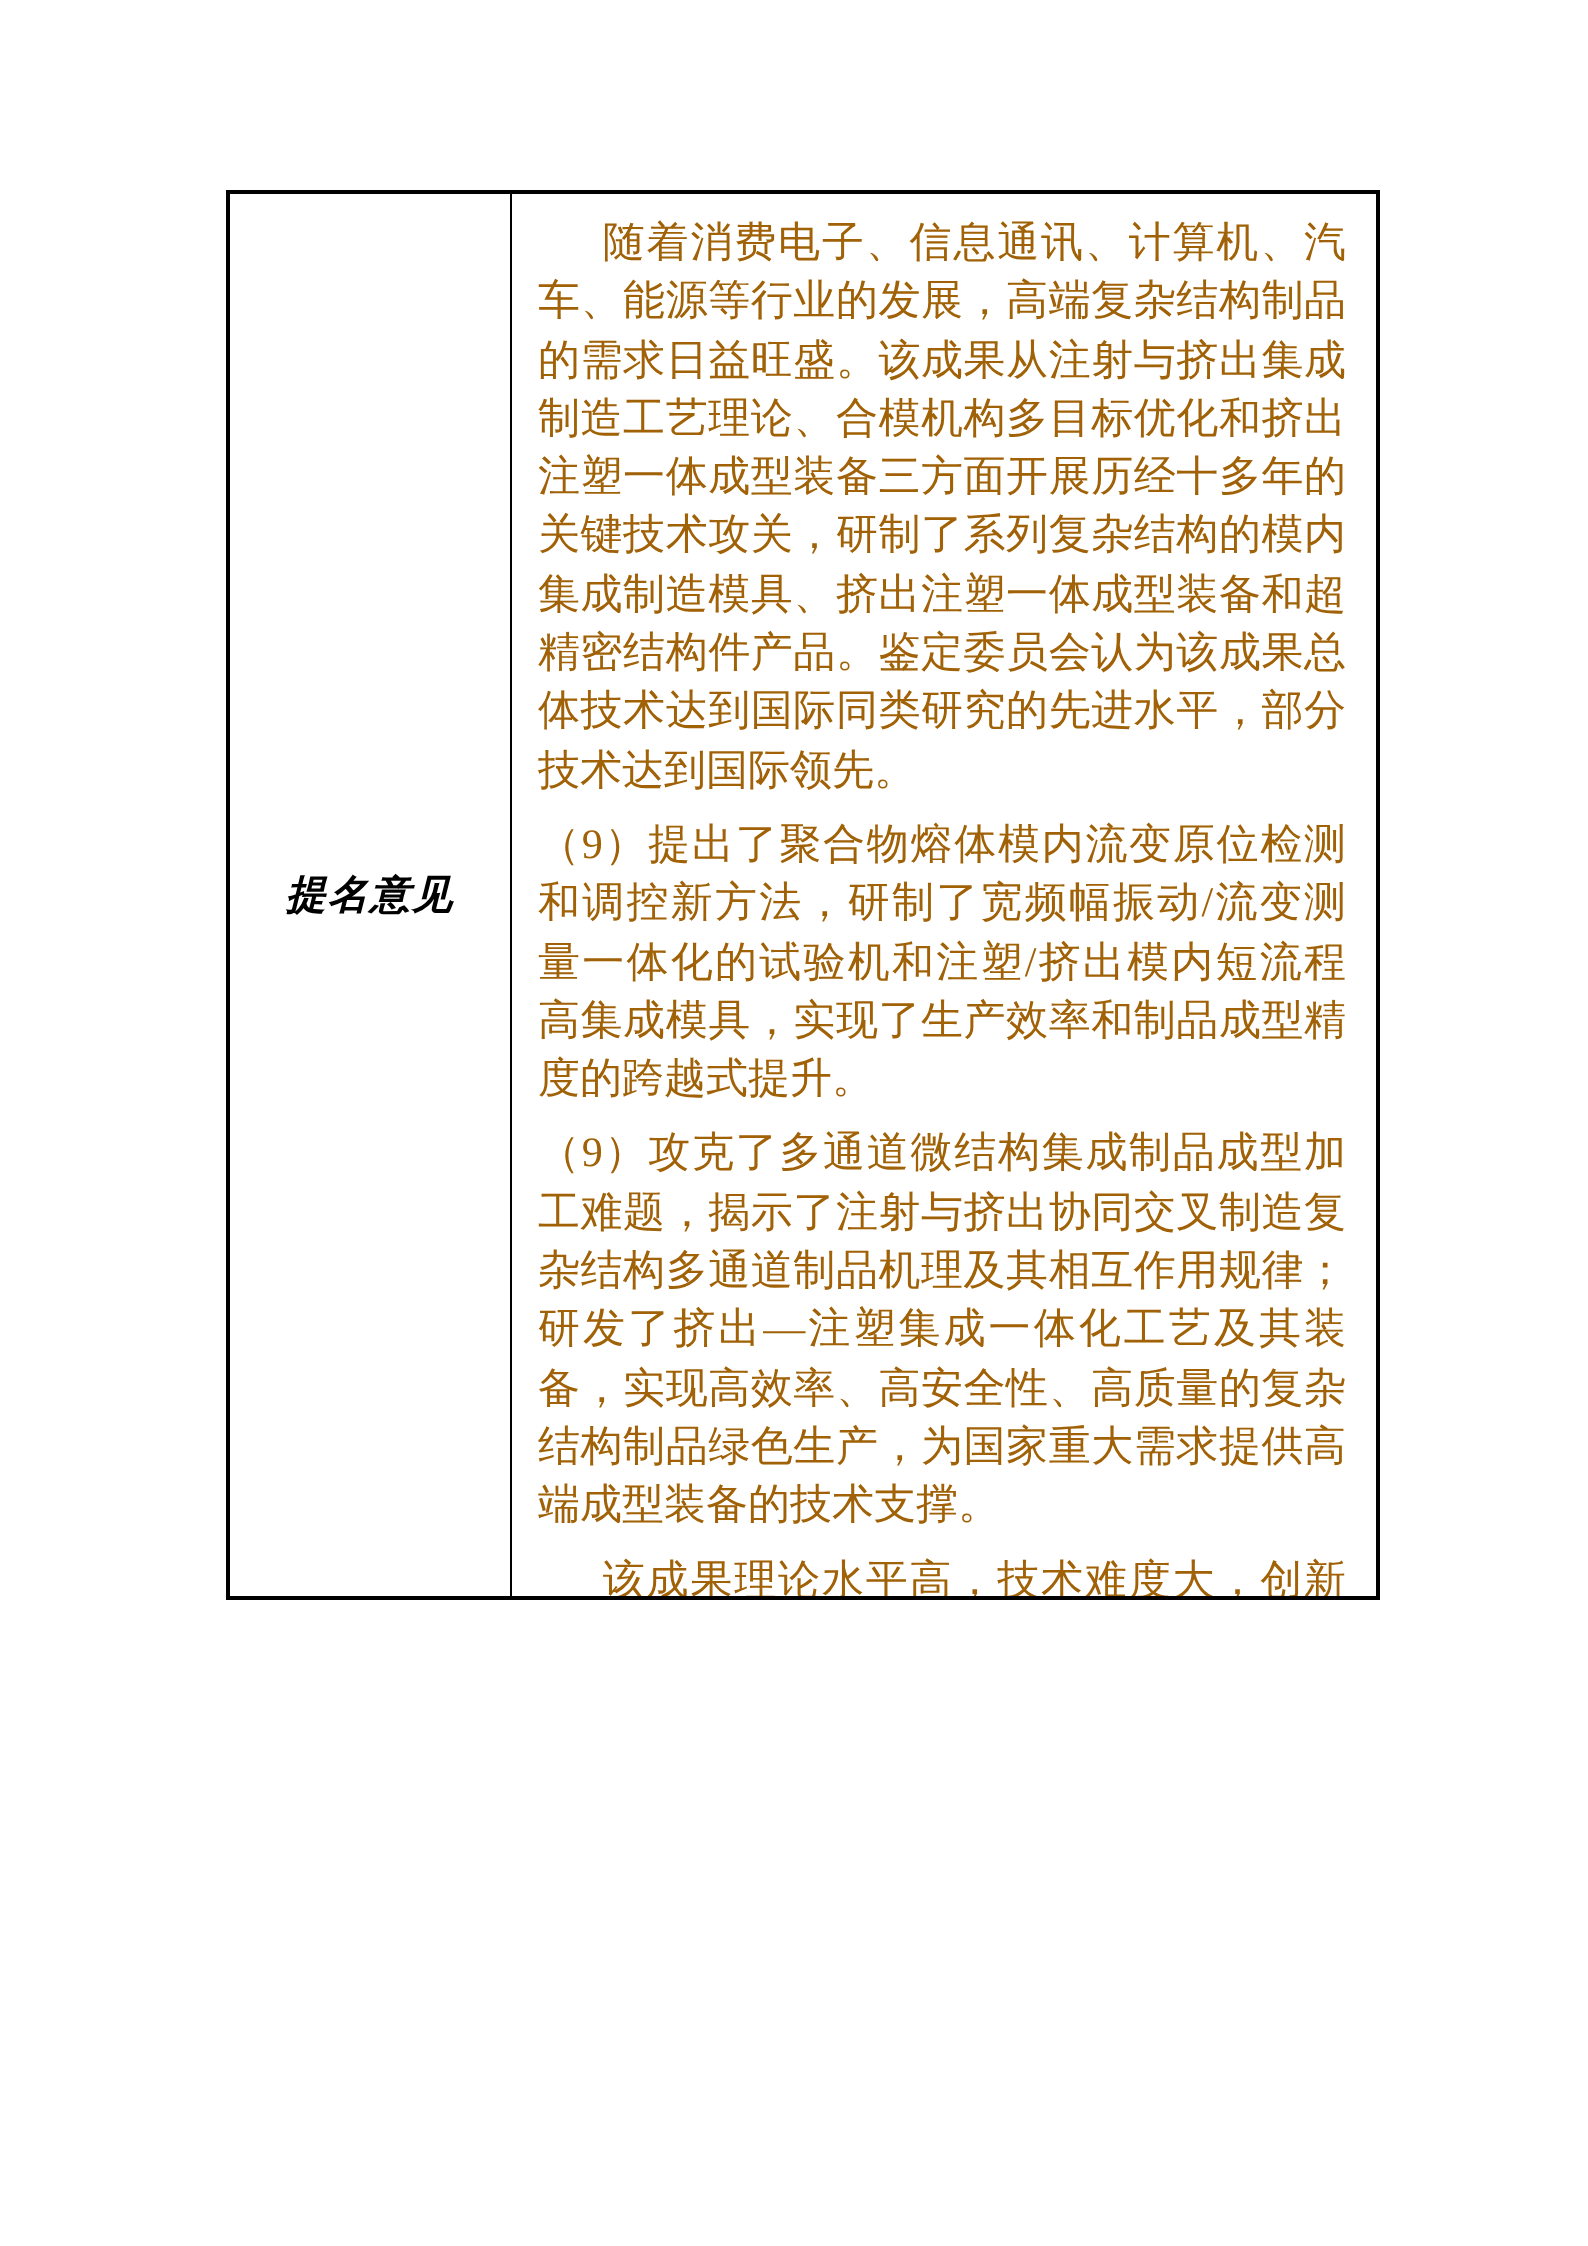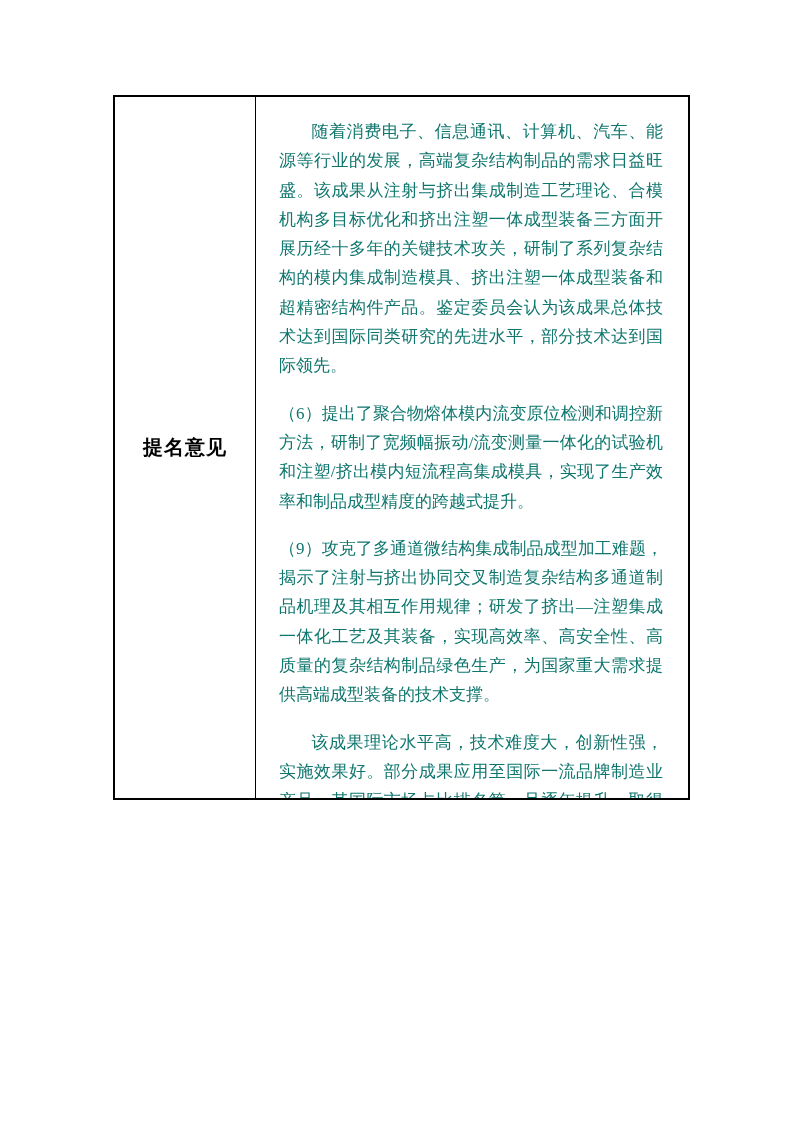--- a/index.html
+++ b/index.html
@@ -27,58 +27,59 @@
     background: #ffffff;
   }
   .label-cell {
     width: 141px;
     box-sizing: border-box;
     border-right: 1.5px solid #000000;
     display: flex;
     align-items: center;
     justify-content: center;
     flex-shrink: 0;
+    font-style: italic;
   }
   .label-text {
     font-family: "Liberation Serif", "DejaVu Serif", serif;
     font-weight: bold;
     font-size: 20px;
     letter-spacing: 1px;
     color: #000000;
     white-space: nowrap;
   }
   .content-cell {
     flex: 1;
     box-sizing: border-box;
     padding: 2px 7px 0 5px;
     overflow: hidden;
   }
   .content-cell p {
-    margin: 18px;
+    margin: 8px;
     padding: 0;
     font-family: "Liberation Serif", "DejaVu Serif", serif;
-    font-size: 17px;
+    font-size: 21px;
     line-height: 29.3px;
-    color: #0f766e;
+    color: #a16207;
     text-align: justify;
     text-justify: inter-character;
     word-break: break-all;
   }
   .content-cell p.indent {
     text-indent: 32.4px;
   }
 </style>
 </head>
 <body>
 
 <div class="page">
   <div class="doc-table">
     <div class="label-cell">
       <span class="label-text">提名意见</span>
     </div>
     <div class="content-cell" id="paragraph-container">
         <p class="indent">随着消费电子、信息通讯、计算机、汽车、能源等行业的发展，高端复杂结构制品的需求日益旺盛。该成果从注射与挤出集成制造工艺理论、合模机构多目标优化和挤出注塑一体成型装备三方面开展历经十多年的关键技术攻关，研制了系列复杂结构的模内集成制造模具、挤出注塑一体成型装备和超精密结构件产品。鉴定委员会认为该成果总体技术达到国际同类研究的先进水平，部分技术达到国际领先。</p>
-        <p class="">（6）提出了聚合物熔体模内流变原位检测和调控新方法，研制了宽频幅振动/流变测量一体化的试验机和注塑/挤出模内短流程高集成模具，实现了生产效率和制品成型精度的跨越式提升。</p>
+        <p class="">（9）提出了聚合物熔体模内流变原位检测和调控新方法，研制了宽频幅振动/流变测量一体化的试验机和注塑/挤出模内短流程高集成模具，实现了生产效率和制品成型精度的跨越式提升。</p>
         <p class="">（9）攻克了多通道微结构集成制品成型加工难题，揭示了注射与挤出协同交叉制造复杂结构多通道制品机理及其相互作用规律；研发了挤出—注塑集成一体化工艺及其装备，实现高效率、高安全性、高质量的复杂结构制品绿色生产，为国家重大需求提供高端成型装备的技术支撑。</p>
         <p class="indent">该成果理论水平高，技术难度大，创新性强，实施效果好。部分成果应用至国际一流品牌制造业产品，其国际市场占比排名第一且逐年提升，取得了显著的经济与社会效益。</p>
       </div>
   </div>
 </div>
 
 </body></html>

